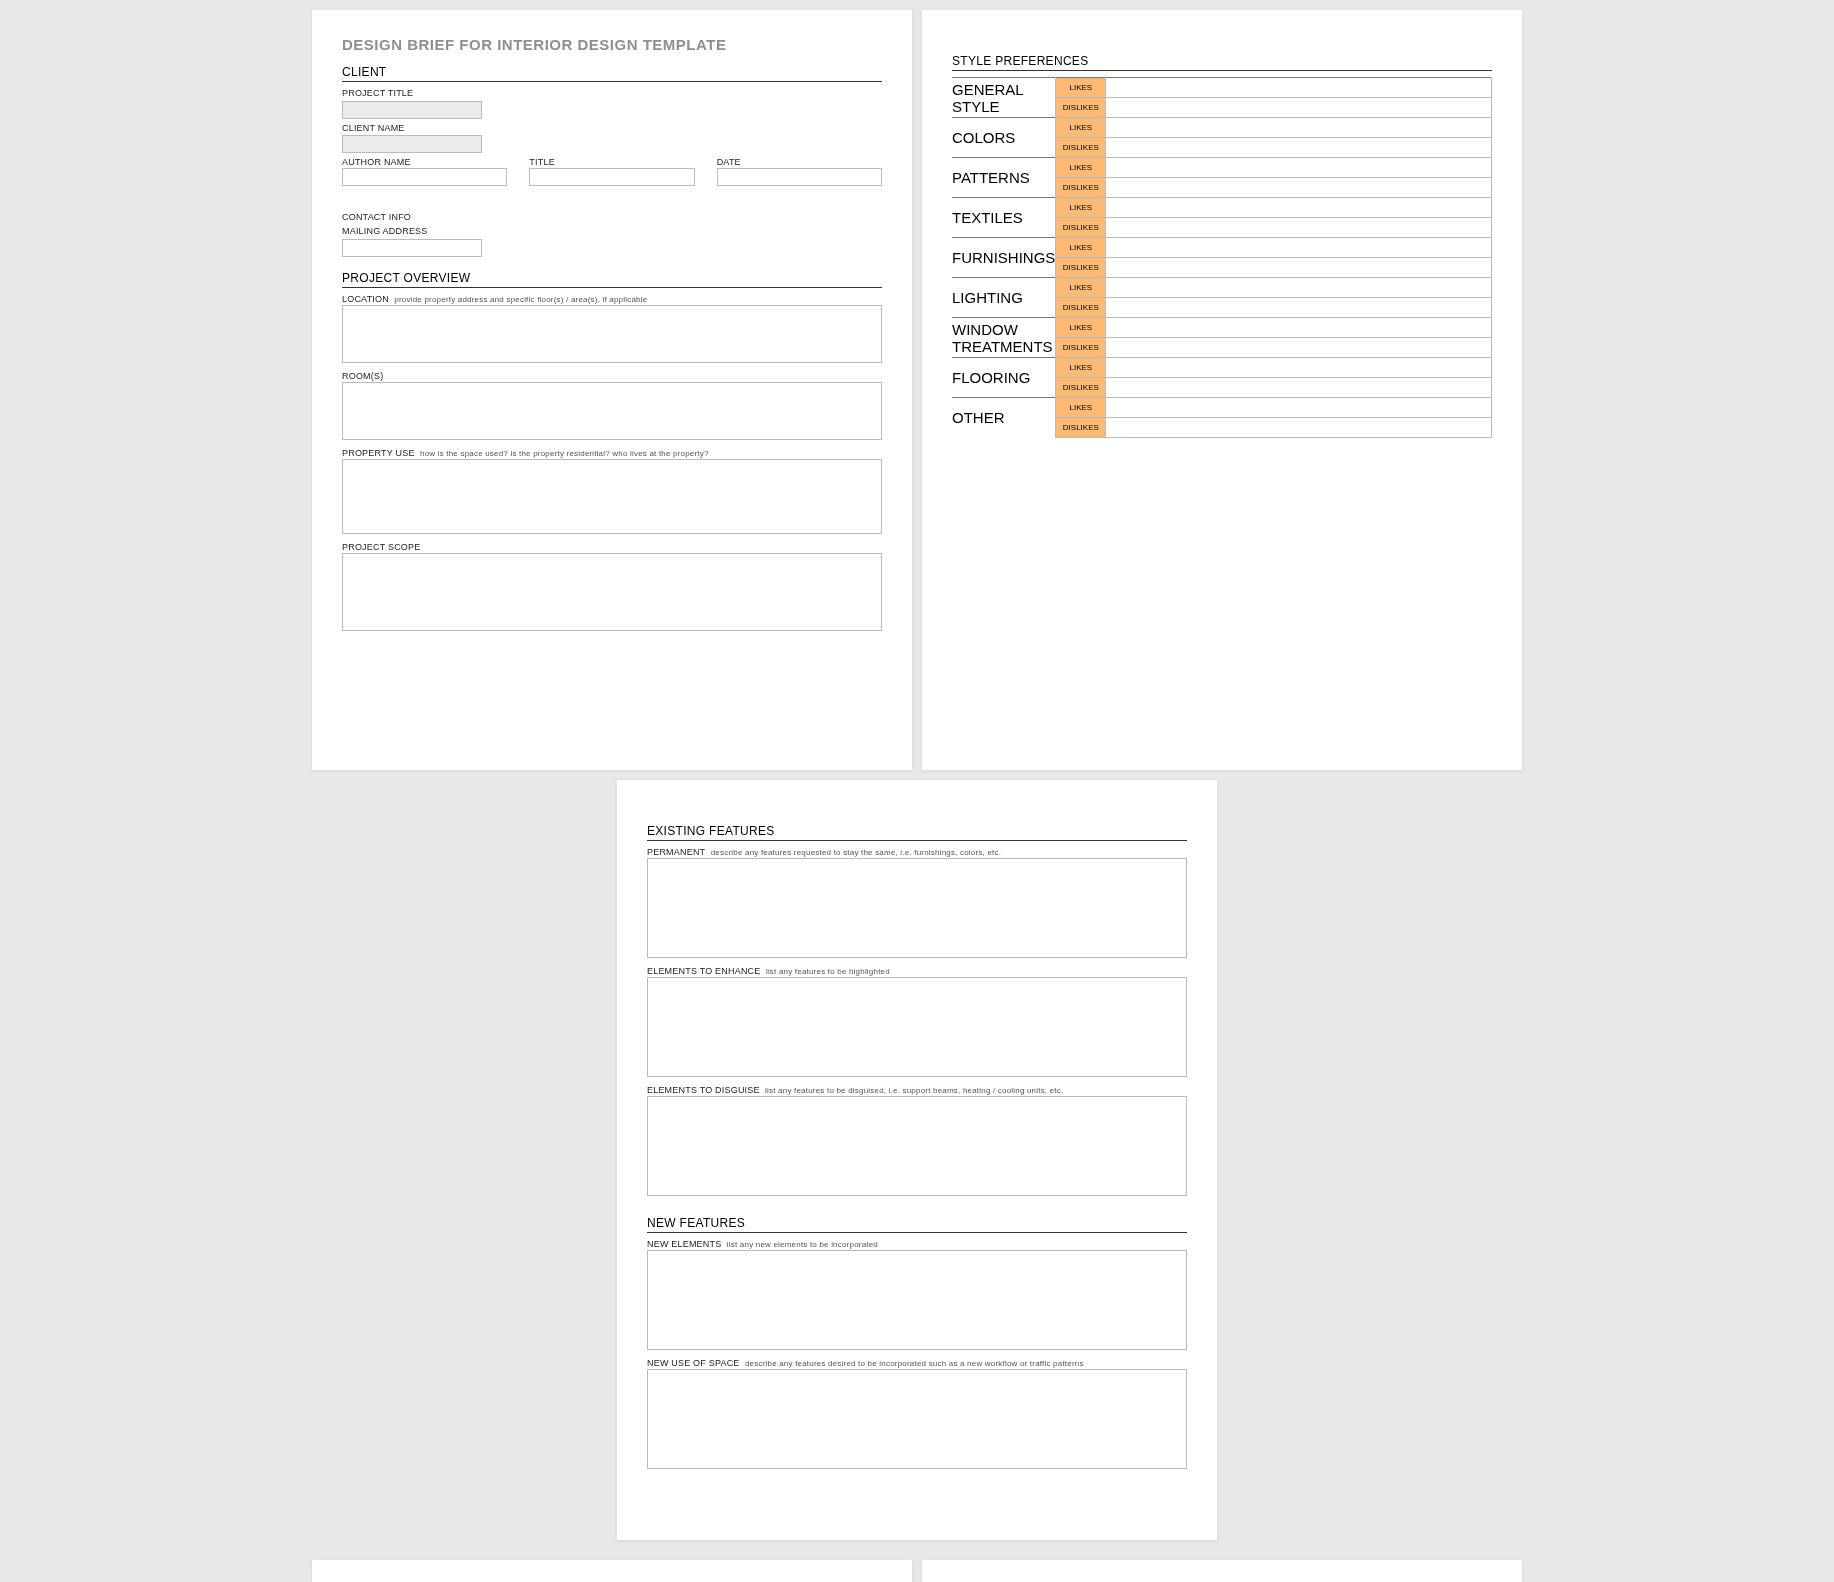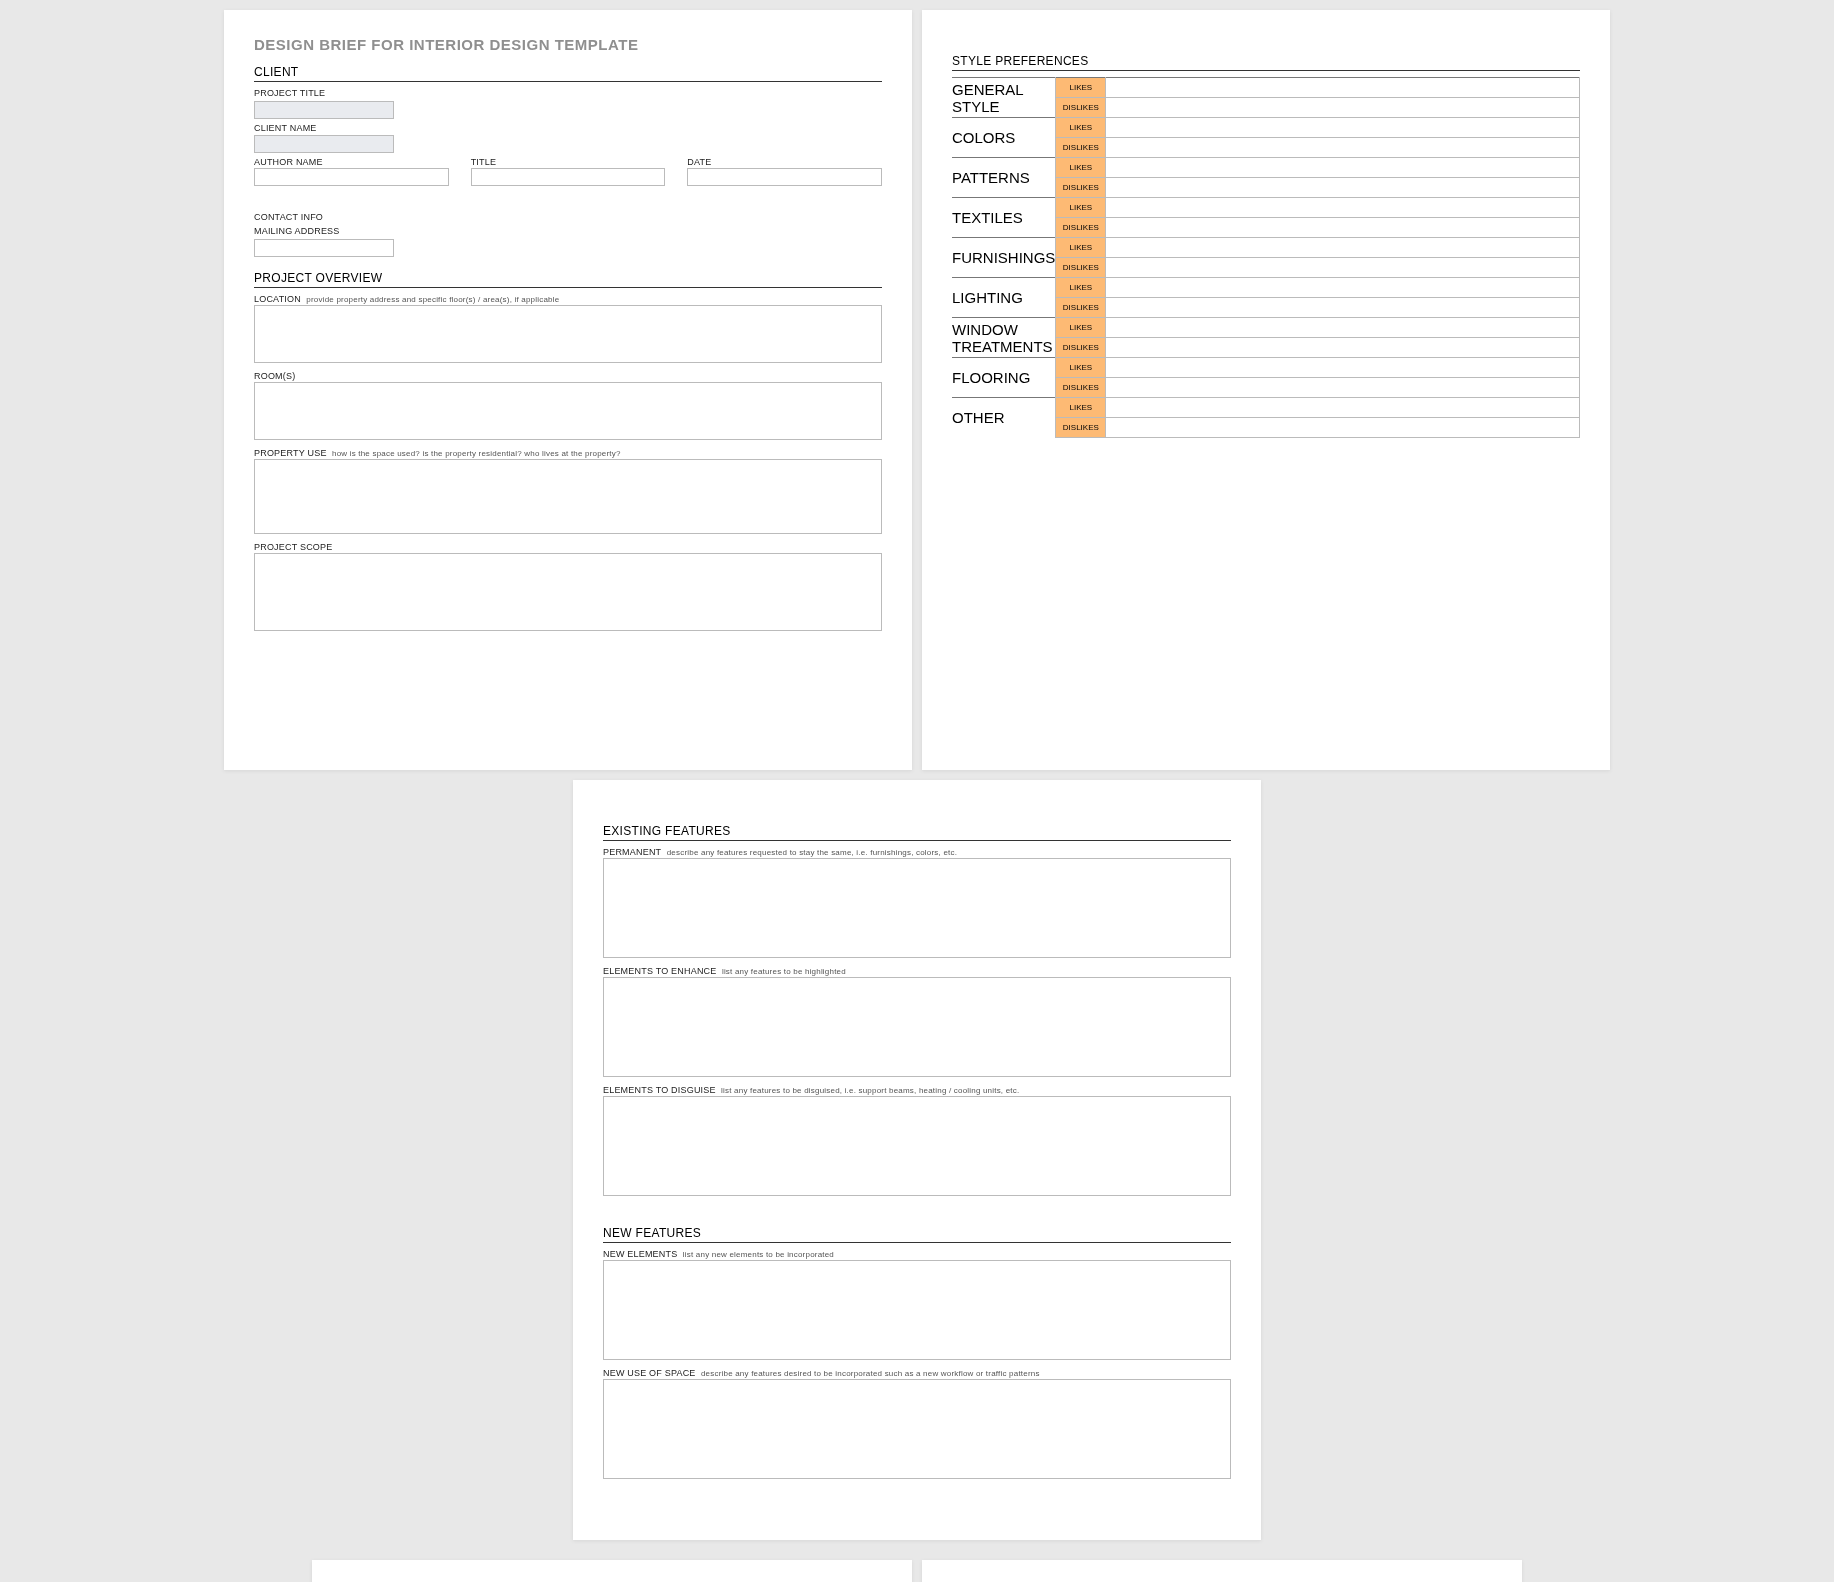--- a/index.html
+++ b/index.html
@@ -7,21 +7,21 @@
     background: #e8e8e8;
     font-family: "Century Gothic", "Trebuchet MS", Arial, sans-serif;
     padding: 10px;
     display: flex;
     flex-wrap: wrap;
     gap: 10px;
     justify-content: center;
   }
   .page {
     background: #fff;
-    width: 688px;
+    width: 600px;
     height: 760px;
     padding: 26px 30px 30px 30px;
     box-shadow: 0 1px 4px rgba(0,0,0,0.08);
   }
   .page.bottom { width: 600px; height: 790px; }
   .doc-title {
     color: #8f8f8f;
     font-size: 15px;
     font-weight: bold;
     letter-spacing: 0.5px;
@@ -243,21 +243,21 @@
     <span class="field-hint">list any features to be highlighted</span>
   </div>
   <textarea class="box" style="height: 100px;"></textarea>
 
   <div class="field-label">
     <span>ELEMENTS TO DISGUISE</span>&nbsp;
     <span class="field-hint">list any features to be disguised, i.e. support beams, heating / cooling units, etc.</span>
   </div>
   <textarea class="box" style="height: 100px;"></textarea>
 
-  <div class="section-title" style="margin-top:26px">NEW FEATURES</div>
+  <div class="section-title" style="margin-top:16px">NEW FEATURES</div>
 
   <div class="field-label">
     <span>NEW ELEMENTS</span>&nbsp;
     <span class="field-hint">list any new elements to be incorporated</span>
   </div>
   <textarea class="box" style="height: 100px;"></textarea>
 
   <div class="field-label">
     <span>NEW USE OF SPACE</span>&nbsp;
     <span class="field-hint">describe any features desired to be incorporated such as a new workflow or traffic patterns</span>

